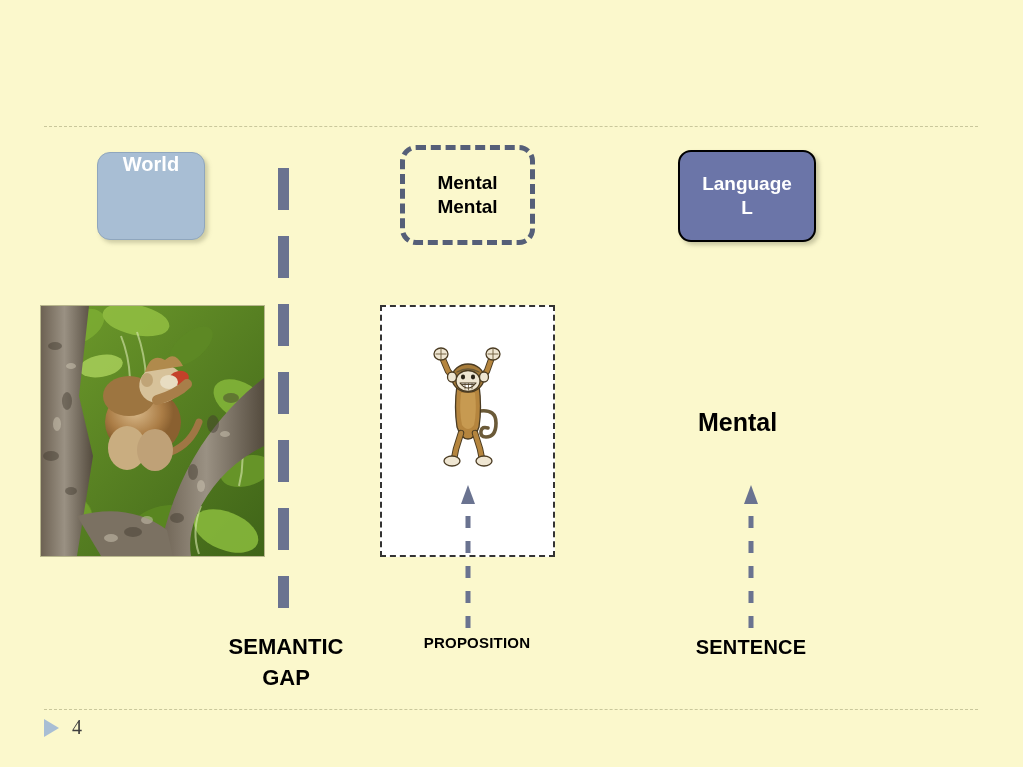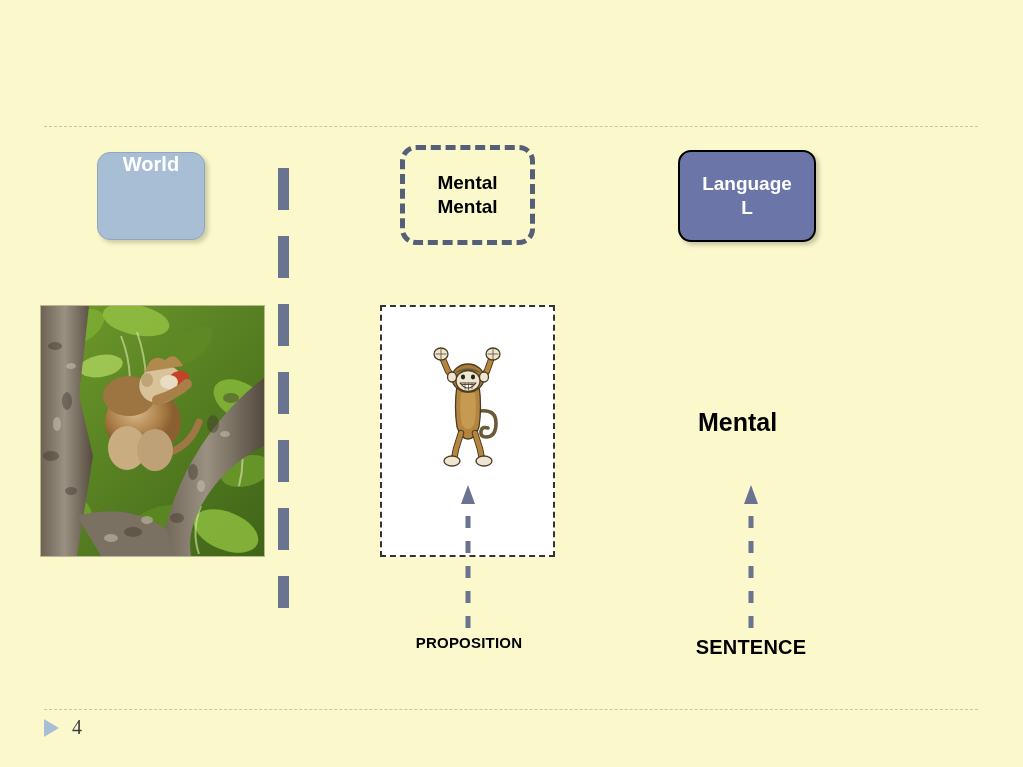--- a/index.html
+++ b/index.html
@@ -239,21 +239,21 @@
     top: 631px;
     width: 180px;
     text-align: center;
     font-size: 22px;
     font-weight: bold;
     color: #000000;
     line-height: 1.42;
   }
   .cap-prop {
     position: absolute;
-    left: 379px;
+    left: 387px;
     top: 634px;
     width: 180px;
     text-align: center;
     font-size: 15px;
     font-weight: bold;
     color: #000000;
     letter-spacing: 0.2px;
   }
   .cap-sent {
     position: absolute;
@@ -436,20 +436,21 @@
     <polygon points="13,5 20,24 6,24" fill="#6A7390"></polygon>
   </svg>
 
   <svg class="arrow-sent" viewBox="0 0 26 148">
     <line x1="13" y1="148" x2="13" y2="22" stroke="#6A7390" stroke-width="5" stroke-dasharray="12 13" stroke-linecap="butt"></line>
     <polygon points="13,5 20,24 6,24" fill="#6A7390"></polygon>
   </svg>
 
   <div class="word-monkey">Mental</div>
 
+  <div class="cap-gap"><span>SEMANTIC</span><br><span>GAP</span></div>
 
   <div class="cap-prop">PROPOSITION</div>
   <div class="cap-sent">SENTENCE</div>
 
   <div class="rule-bottom"></div>
   <div class="footer">
     <div class="footer-bullet"></div>
     <div class="footer-num">4</div>
   </div>
 

